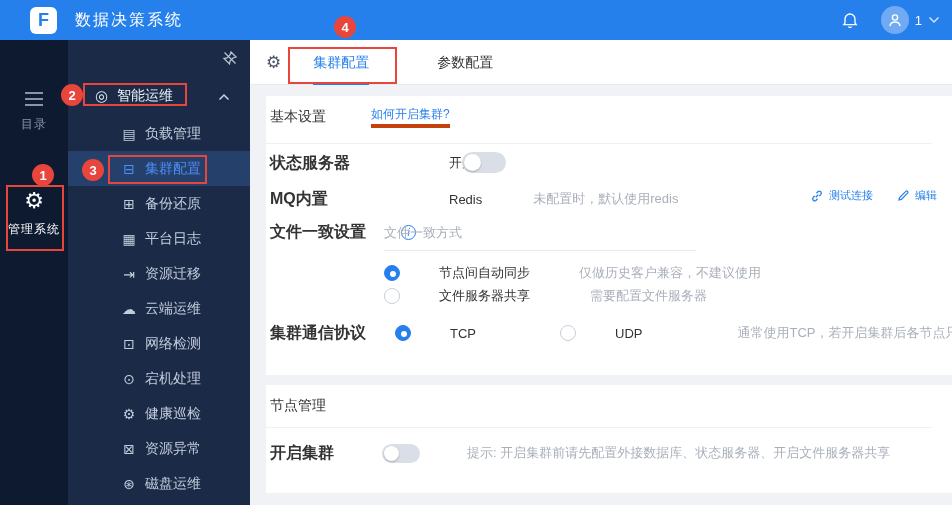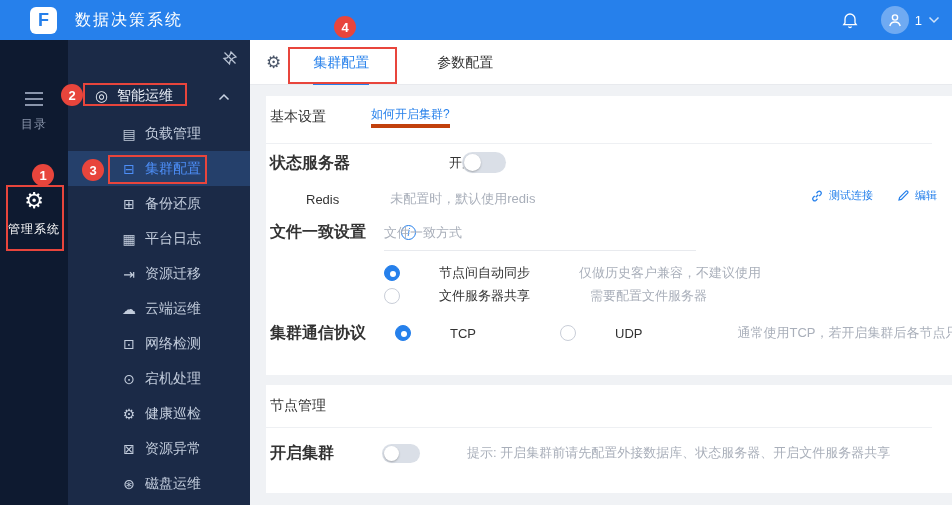--- a/index.html
+++ b/index.html
@@ -202,20 +202,21 @@
     </div>
     <div class="abs divider" style="left:0; right:20px; top:47px;"></div>
 
     <div class="abs row" style="left:4px; top:56px; height:22px;">
       <span class="flabel" style="width:114px;">状态服务器</span>
       <span class="fval">开启</span>
     </div>
     <div class="abs switch" style="left:196px; top:56px;"></div>
 
     <div class="abs row" style="left:4px; top:92px; height:22px;">
+      <span class="flabel" style="width:114px;">MQ内置</span>
       <span class="fval">Redis</span>
       <span class="fhint" style="margin-left:22px;">未配置时，默认使用redis</span>
     </div>
     <div class="links" style="top:92px;">
       <span class="action-link">
         <svg width="14" height="14" viewBox="0 0 14 14" fill="none" stroke="#2680EB" stroke-width="1.3">
           <path d="M5.8 8.2 L8.2 5.8"></path>
             <path d="M6.5 4.2 l1.6-1.6 a2 2 0 0 1 2.8 2.8 L9.3 7"></path>
             <path d="M7.5 9.8 l-1.6 1.6 a2 2 0 0 1-2.8-2.8 L4.7 7"></path>
         </svg>

